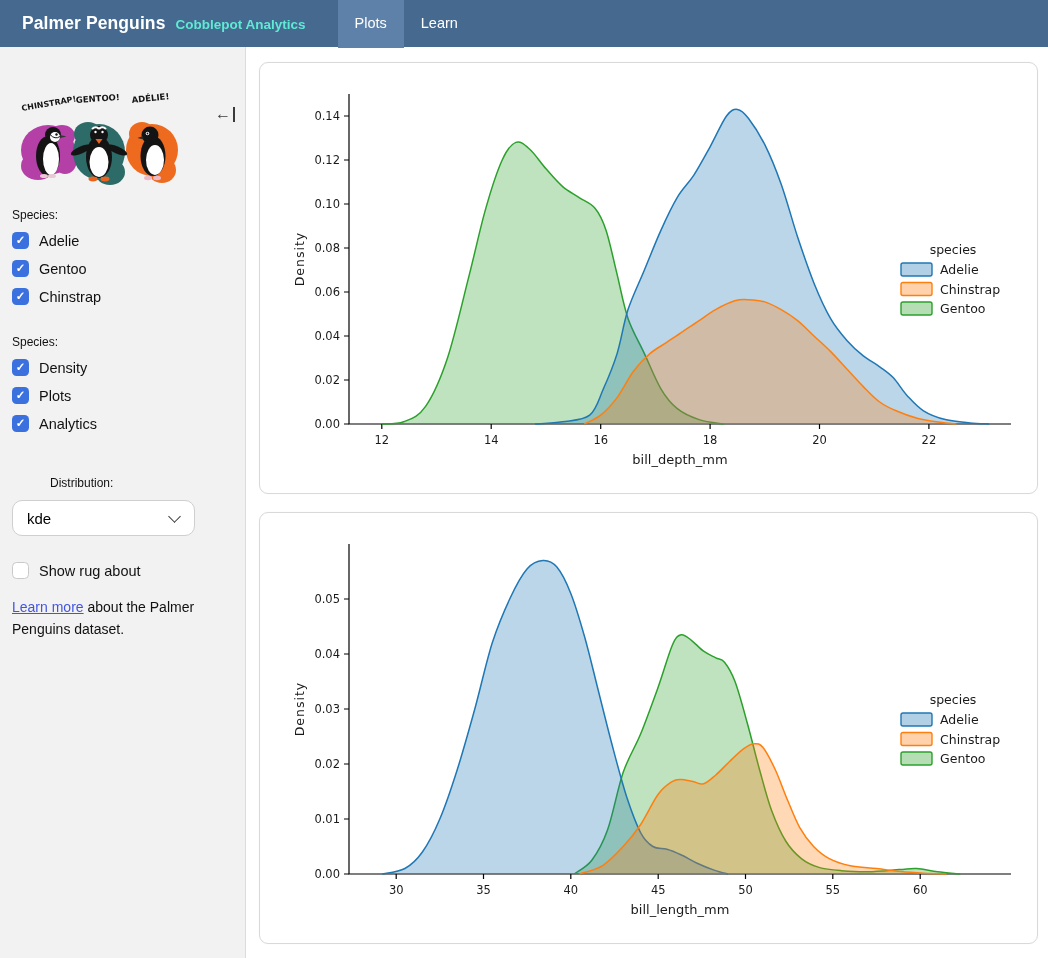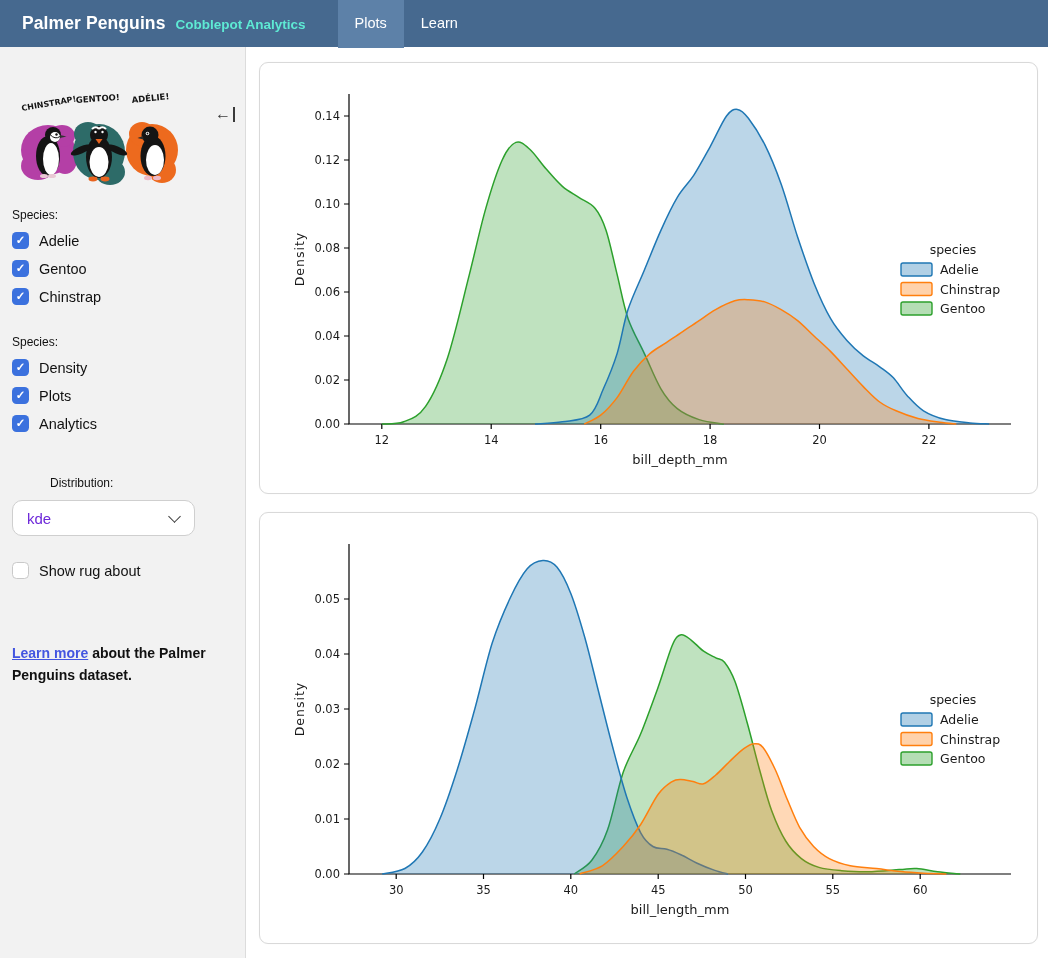--- a/index.html
+++ b/index.html
@@ -30,25 +30,25 @@
   .dist-label { margin-top:44px;margin-left:38px; }
   .cb-row { display:flex; align-items:center; gap:10px; height:17px; margin-bottom:11px; cursor:pointer; }
   .cb { width:17px; height:17px; border-radius:4.5px; flex:0 0 17px;
     display:flex; align-items:center; justify-content:center; }
   .cb.checked { background:#3b71de; }
   .cb.checked span { color:#fff; font-size:11.5px; font-weight:700; line-height:1; }
   .cb.un { background:#fff; border:1px solid #c9c9c9; }
   .cb-label { font-size:14.5px; color:#111; }
   .select { margin-top:9px; width:183px; height:36px; background:#fff; border:1px solid #cfcfcf;
     border-radius:10px; display:flex; align-items:center; justify-content:space-between;
-    padding:0 15px 0 14px; font-size:15px; color:#6d28d9; cursor:pointer; }
+    padding:0 15px 0 14px; font-size:15px; color:#000000; cursor:pointer; }
   .chev { width:9px; height:9px; border-right:1.8px solid #3a3a3a; border-bottom:1.8px solid #3a3a3a;
     transform:rotate(45deg); margin-top:-4px; }
   .rug-row { margin-top:26px; }
-  .learn { margin-top:64px; font-size:14px; color:#111; line-height:1.55; width:202px;font-weight:bold; }
+  .learn { margin-top:18px; font-size:14px; color:#111; line-height:1.55; width:202px; }
   .learn a { color:#4355e0; text-decoration:underline; cursor:pointer; }
 
   
   main { position:fixed; left:247px; top:47px; right:0; bottom:0; background:#fff;
     padding:15px 10px 14px 12px; overflow:hidden; }
   .card { width:779px; height:432px; background:#fff; border:1px solid #d9d9d9; border-radius:9px;
     margin-bottom:18px; position:relative; overflow:hidden; box-shadow:0 0 2px rgba(0,0,0,.03); }
   .chart { position:absolute; left:0; top:1px; }
   .chart svg { display:block; font-family:"DejaVu Sans", sans-serif; }
   .art-label { font-family:"DejaVu Sans", sans-serif; }

